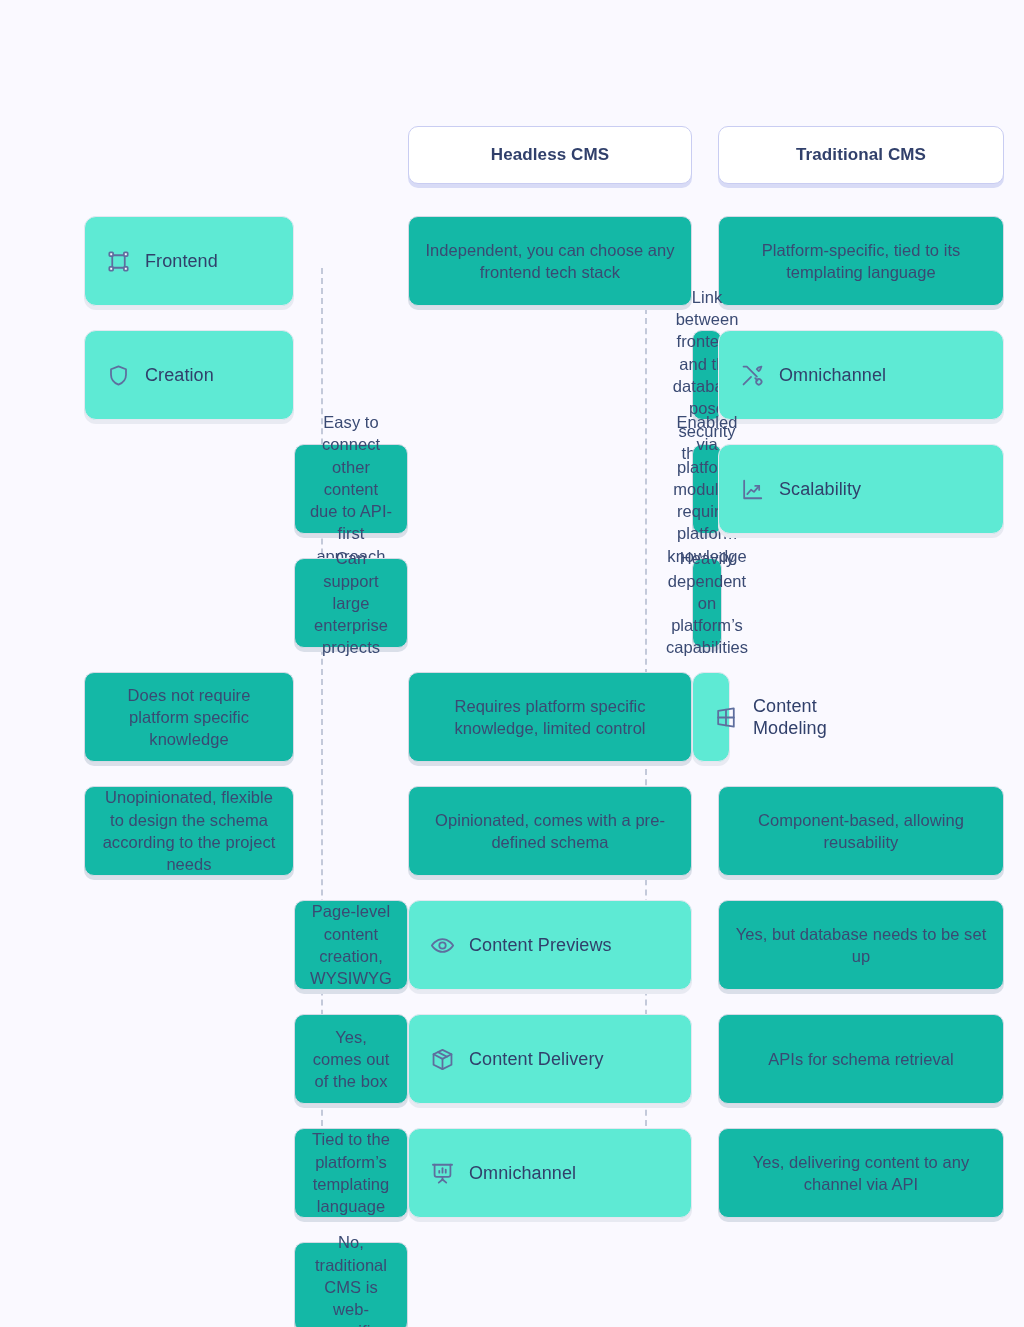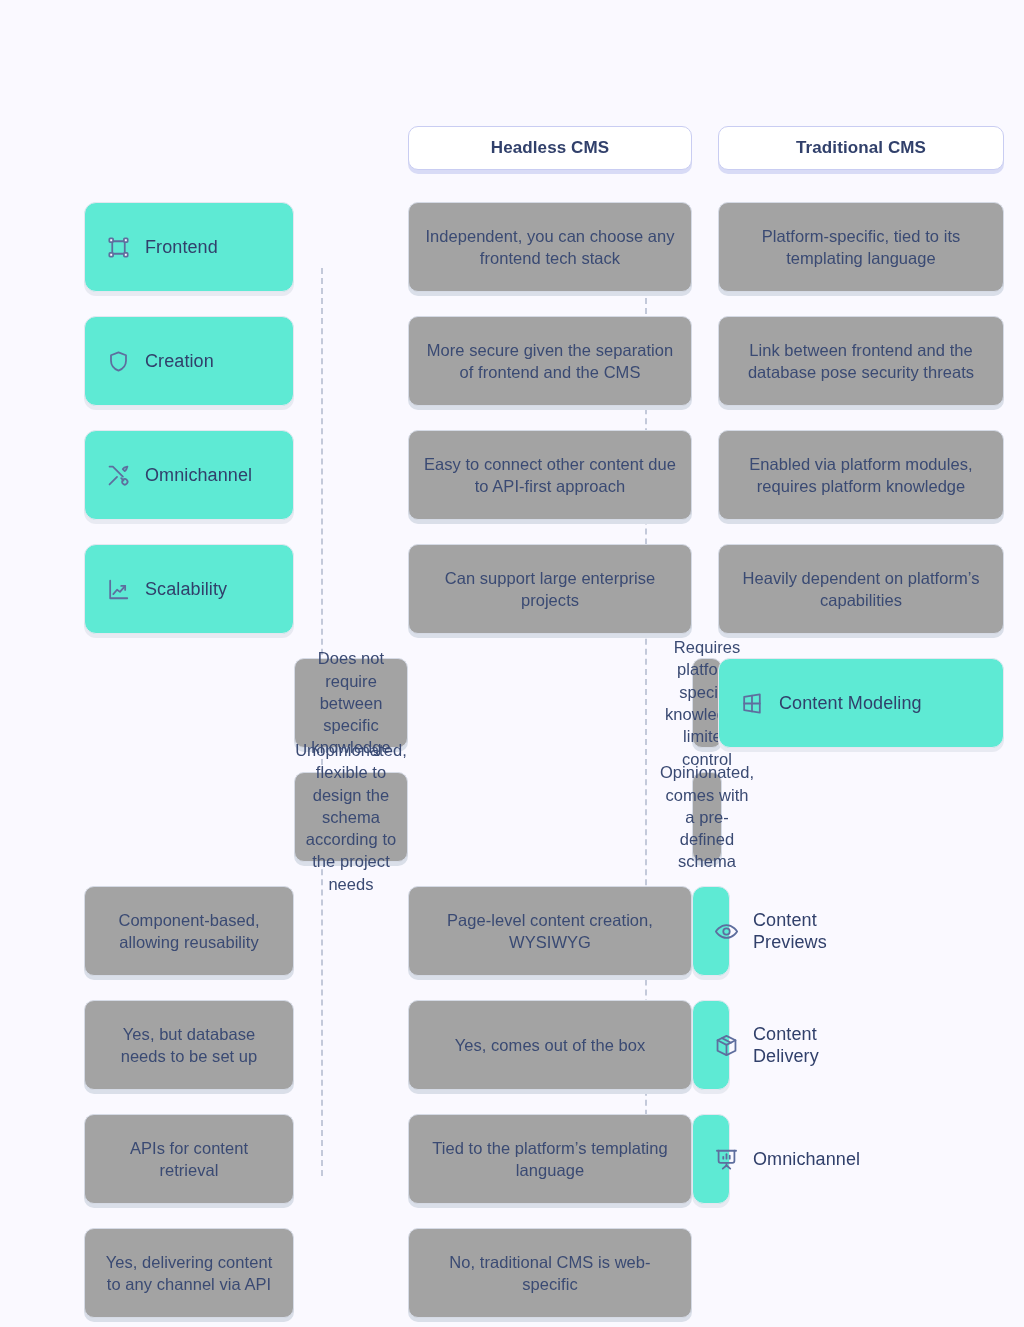--- a/index.html
+++ b/index.html
@@ -43,21 +43,21 @@
     row-gap: 12px;
   }
 
   .spacer { }
 
   
   .head-cell {
     background: #ffffff;
     border: 1.5px solid #c9cdf2;
     border-radius: 10px;
-    height: 44px;
+    height: 58px;
     display: flex;
     align-items: center;
     justify-content: center;
     box-shadow: 0 4px 0 0 #d8dbf6;
     margin-bottom: 20px;
   }
   .head-cell .htext {
     color: #31406b;
     font-size: 17px;
     font-weight: 700;
@@ -89,21 +89,21 @@
     width: 26px;
     height: 26px;
     display: flex;
     align-items: center;
     justify-content: center;
   }
   .icon-wrap svg { display: block; }
 
   
   .value-cell {
-    background: #a3a3a3;
+    background: #14b8a6;
     border: 1px solid #d5dae5;
     border-radius: 10px;
     height: 90px;
     display: flex;
     align-items: center;
     justify-content: center;
     text-align: center;
     padding: 6px 14px;
     box-shadow: 0 4px 0 0 #dadfe9;
     margin-bottom: 12px;
@@ -159,23 +159,20 @@
 
     <div class="label-card">
       <span class="icon-wrap">
         <svg width="25" height="25" viewBox="0 0 24 24" fill="none" stroke="#5e6e9e" stroke-width="1.7" stroke-linecap="round" stroke-linejoin="round">
           <path d="M12 3.2 19.2 6v5.2c0 4.6-3 7.8-7.2 9.6-4.2-1.8-7.2-5-7.2-9.6V6z"></path>
         </svg>
       </span>
       <span class="ltext">Creation</span>
     </div>
     <div class="spacer"></div>
-    <div class="value-cell">
-      <span class="vtext">More secure given the separation of frontend and the CMS</span>
-    </div>
     <div class="spacer"></div>
     <div class="value-cell">
       <span class="vtext">Link between frontend and the database pose security threats</span>
     </div>
 
     <div class="label-card">
       <span class="icon-wrap">
         <svg width="25" height="25" viewBox="0 0 24 24" fill="none" stroke="#5e6e9e" stroke-width="1.7" stroke-linecap="round" stroke-linejoin="round">
           <path d="M3.4 3.4h3.2l9.6 9.6"></path>
           <path d="M3.4 20.6l7.2-7.2"></path>
@@ -209,21 +206,21 @@
     <div class="value-cell">
       <span class="vtext">Can support large enterprise projects</span>
     </div>
     <div class="spacer"></div>
     <div class="value-cell">
       <span class="vtext">Heavily dependent on platform’s capabilities</span>
     </div>
 
     <div class="spacer"></div>
     <div class="value-cell">
-      <span class="vtext">Does not require between specific knowledge</span>
+      <span class="vtext">Does not require platform specific knowledge</span>
     </div>
     <div class="spacer"></div>
     <div class="value-cell">
       <span class="vtext">Requires platform specific knowledge, limited control</span>
     </div>
 
     <div class="label-card">
       <span class="icon-wrap">
         <svg width="25" height="25" viewBox="0 0 24 24" fill="none" stroke="#5e6e9e" stroke-width="1.7" stroke-linecap="round" stroke-linejoin="round">
           <path d="M4 5.6 19 3.2v17.6L4 18.4z"></path>
@@ -275,21 +272,21 @@
           <path d="M12 2.8 20.6 7v10L12 21.2 3.4 17V7z"></path>
           <path d="M3.4 7 12 11.4 20.6 7"></path>
           <path d="M12 11.4v9.8"></path>
           <path d="M7.7 4.9 16.3 9.3"></path>
         </svg>
       </span>
       <span class="ltext">Content Delivery</span>
     </div>
     <div class="spacer"></div>
     <div class="value-cell">
-      <span class="vtext">APIs for content retrieval</span>
+      <span class="vtext">APIs for schema retrieval</span>
     </div>
     <div class="spacer"></div>
     <div class="value-cell">
       <span class="vtext">Tied to the platform’s templating language</span>
     </div>
 
     <div class="label-card">
       <span class="icon-wrap">
         <svg width="25" height="25" viewBox="0 0 24 24" fill="none" stroke="#5e6e9e" stroke-width="1.7" stroke-linecap="round" stroke-linejoin="round">
           <path d="M2.8 3.6h18.4"></path>

